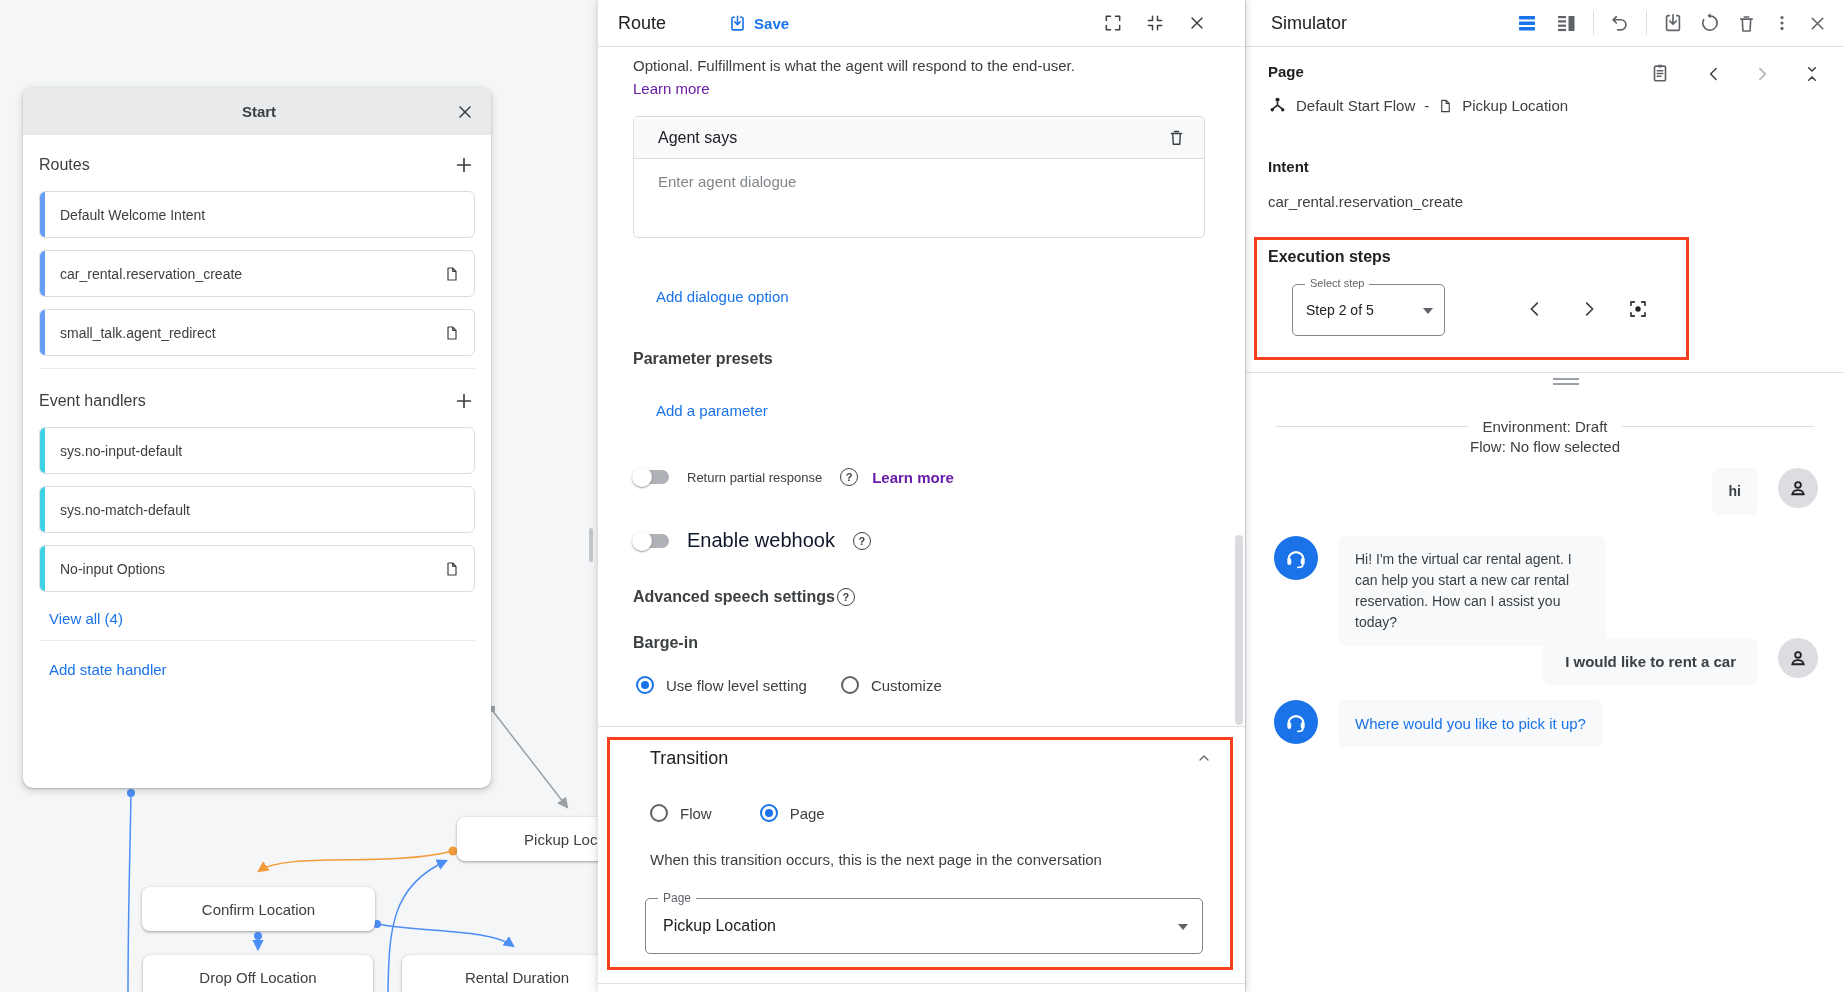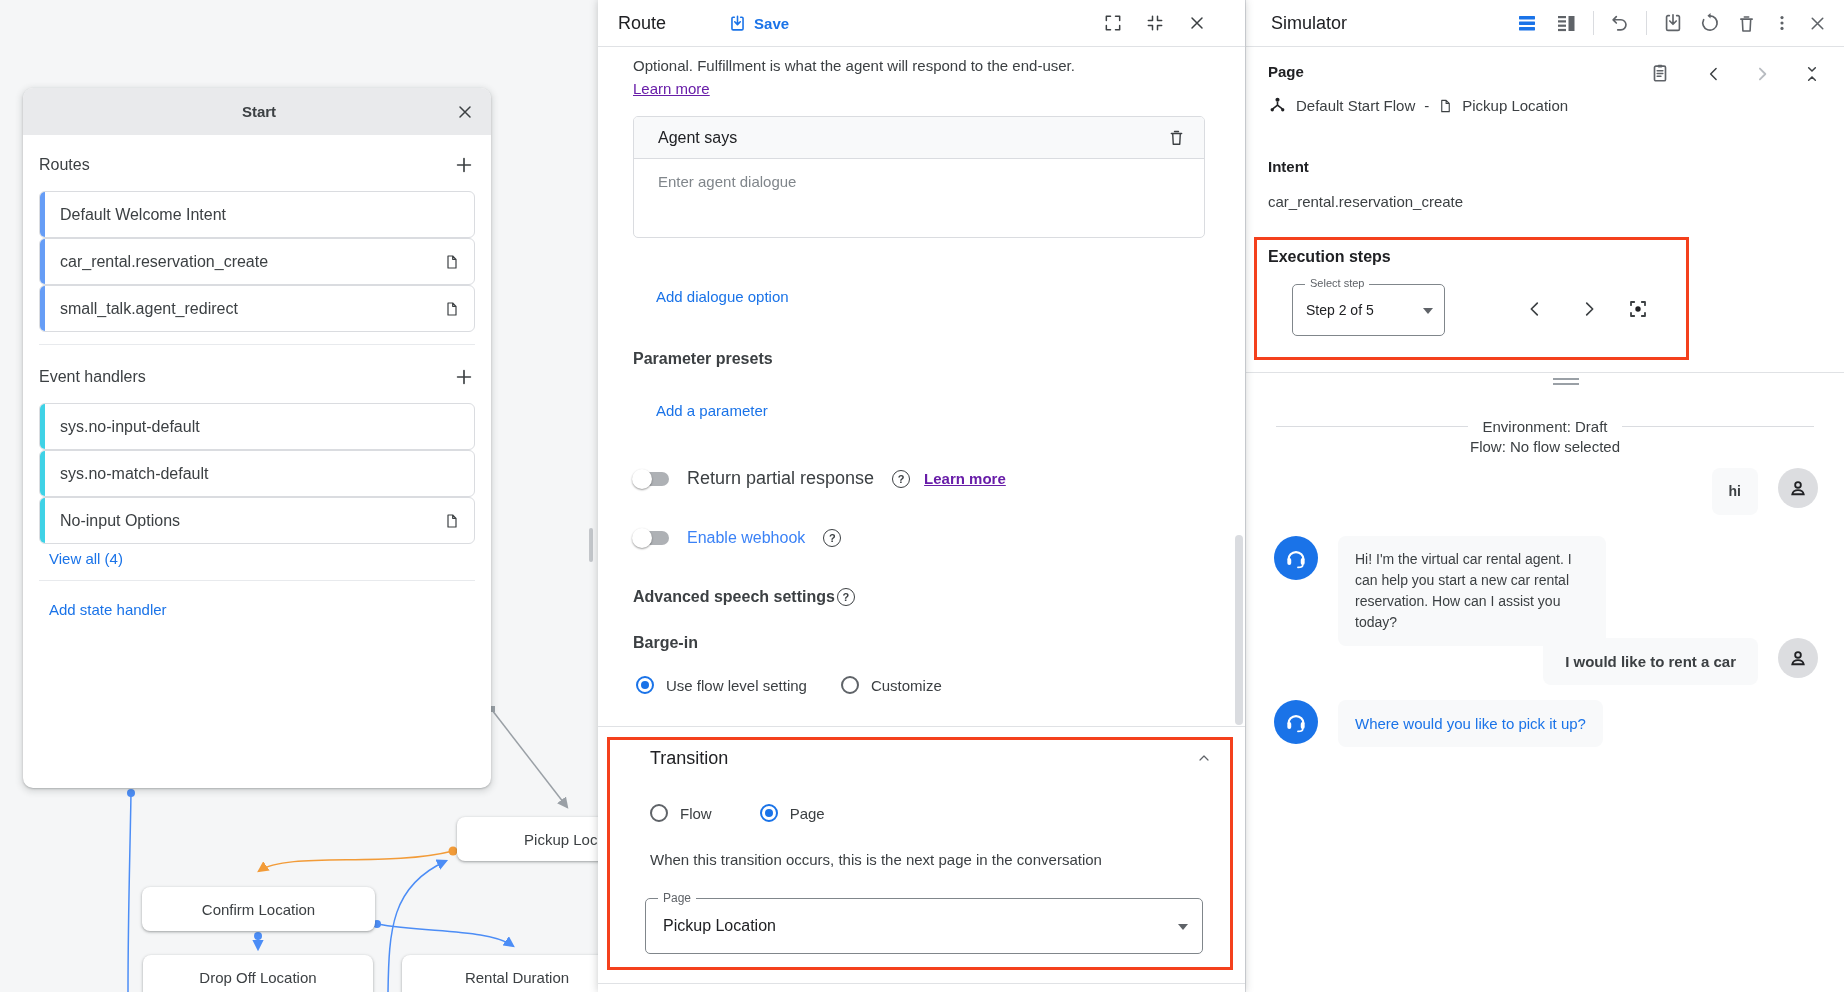--- a/index.html
+++ b/index.html
@@ -16,38 +16,38 @@
           display:flex; align-items:center; justify-content:center; font-size:15px; color:#3c4043; }
 
   
   .start-card { position:absolute; left:23px; top:88px; width:468px; height:700px; background:#fff;
                 border-radius:10px; box-shadow:0 1px 2px rgba(60,64,67,.3), 0 2px 6px 2px rgba(60,64,67,.15); }
   .start-head { height:47px; background:#e9eaec; border-radius:10px 10px 0 0; display:flex; align-items:center; padding:0 16px; }
   .start-title { flex:1; text-align:center; font-size:15px; font-weight:bold; color:#3c4043; padding-left:24px; }
   .start-body { padding:10px 16px 0; }
   .sec-row { height:40px; display:flex; align-items:center; margin-bottom:6px; }
   .sec-label { font-size:16px; color:#3c4043; flex:1; }
-  .hitem { position:relative; height:47px; border:1px solid #dadce0; border-radius:6px; margin-bottom:0;
-           display:flex; align-items:center; padding:0 14px 0 20px; font-size:16px; color:#3c4043; background:#fff; overflow:hidden; }
+  .hitem { position:relative; height:47px; border:1px solid #dadce0; border-radius:6px; margin-bottom:12px;
+           display:flex; align-items:center; padding:0 14px 0 20px; font-size:14px; color:#3c4043; background:#fff; overflow:hidden; }
   .hbar { position:absolute; left:0; top:0; bottom:0; width:5px; }
   .hbar.blue { background:#669df6; }
   .hbar.cyan { background:#3fd2e6; }
   .hitem .spacer { flex:1; }
   .sdivider { height:1px; background:#e8eaed; margin:12px 0; }
   .blue-link { color:#1a73e8; font-size:15px; font-weight:normal; text-decoration:none; display:inline-block; }
 
   
   .route-panel { position:relative; width:647px; height:992px; background:#fff; flex:0 0 647px;
                  box-shadow:0 0 8px rgba(60,64,67,.28); z-index:3; }
   .panel-head { height:47px; display:flex; align-items:center; border-bottom:1px solid #e0e2e5; }
   .rp-title { font-size:18px; color:#202124; margin-left:20px; }
   .save-btn { display:flex; align-items:center; gap:7px; margin-left:62px; color:#1a73e8; font-size:15px; font-weight:bold; cursor:pointer; }
   .rp-icons { margin-left:auto; display:flex; align-items:center; gap:22px; padding-right:38px; }
   .hint { font-size:15px; color:#3c4043; }
-  .purple-link { color:#681da8; text-decoration:underline; font-size:15px; }
+  .purple-link { color:#681da8; font-size:15px; }
   .agent-card { position:absolute; left:35px; top:116px; width:572px; height:122px; border:1px solid #dadce0; border-radius:5px; overflow:hidden; }
   .agent-card-head { height:42px; background:#f8f9fa; border-bottom:1px solid #dadce0; display:flex; align-items:center; padding:0 18px 0 24px; }
   .agent-card-title { font-size:16px; color:#202124; flex:1; }
   .agent-card-body { padding:14px 24px; font-size:15px; color:#80868b; }
   .h16 { font-size:16px; font-weight:bold; color:#3c4043; }
   .toggle { position:relative; width:34px; height:14px; background:#aeb1b5; border-radius:7px; display:inline-block; }
   .toggle .knob { position:absolute; left:-3px; top:-3px; width:20px; height:20px; background:#fff; border-radius:50%;
                   box-shadow:0 1px 2px rgba(0,0,0,.4); }
   .qmark { width:18px; height:18px; border:1.7px solid #3c4043; border-radius:50%; display:inline-flex;
            align-items:center; justify-content:center; font-size:11px; font-weight:bold; color:#3c4043; }
@@ -236,30 +236,30 @@
     <a class="abs blue-link clickable" style="left:58px; top:288px;">Add dialogue option</a>
 
     <div class="abs h16" style="left:35px; top:350px;">Parameter presets</div>
 
     <a class="abs blue-link clickable" style="left:58px; top:402px;">Add a parameter</a>
 
     <div class="abs" style="left:37px; top:468px; display:flex; align-items:center; gap:18px;">
       <span class="toggle clickable">
           <span class="knob"></span>
         </span>
-      <span style="font-size:18px; color:#3c4043;">Return partial response</span>
+      <span style="font-size:13px; color:#3c4043;">Return partial response</span>
       <span class="qmark"></span>
       <a class="purple-link clickable" style="font-size:15px; font-weight:bold; margin-left:-4px;">Learn more</a>
     </div>
 
     <div class="abs" style="left:37px; top:529px; display:flex; align-items:center; gap:18px;">
       <span class="toggle clickable">
           <span class="knob"></span>
         </span>
-      <span style="font-size:16px; color:#3b82f6;">Enable webhook</span>
+      <span style="font-size:20px; color:#0f172a;">Enable webhook</span>
       <span class="qmark"></span>
     </div>
 
     <div class="abs" style="left:35px; top:588px; display:flex; align-items:center; gap:2px;">
       <span class="h16">Advanced speech settings</span>
       <span class="qmark"></span>
     </div>
 
     <div class="abs h16" style="left:35px; top:634px;">Barge-in</div>
 

